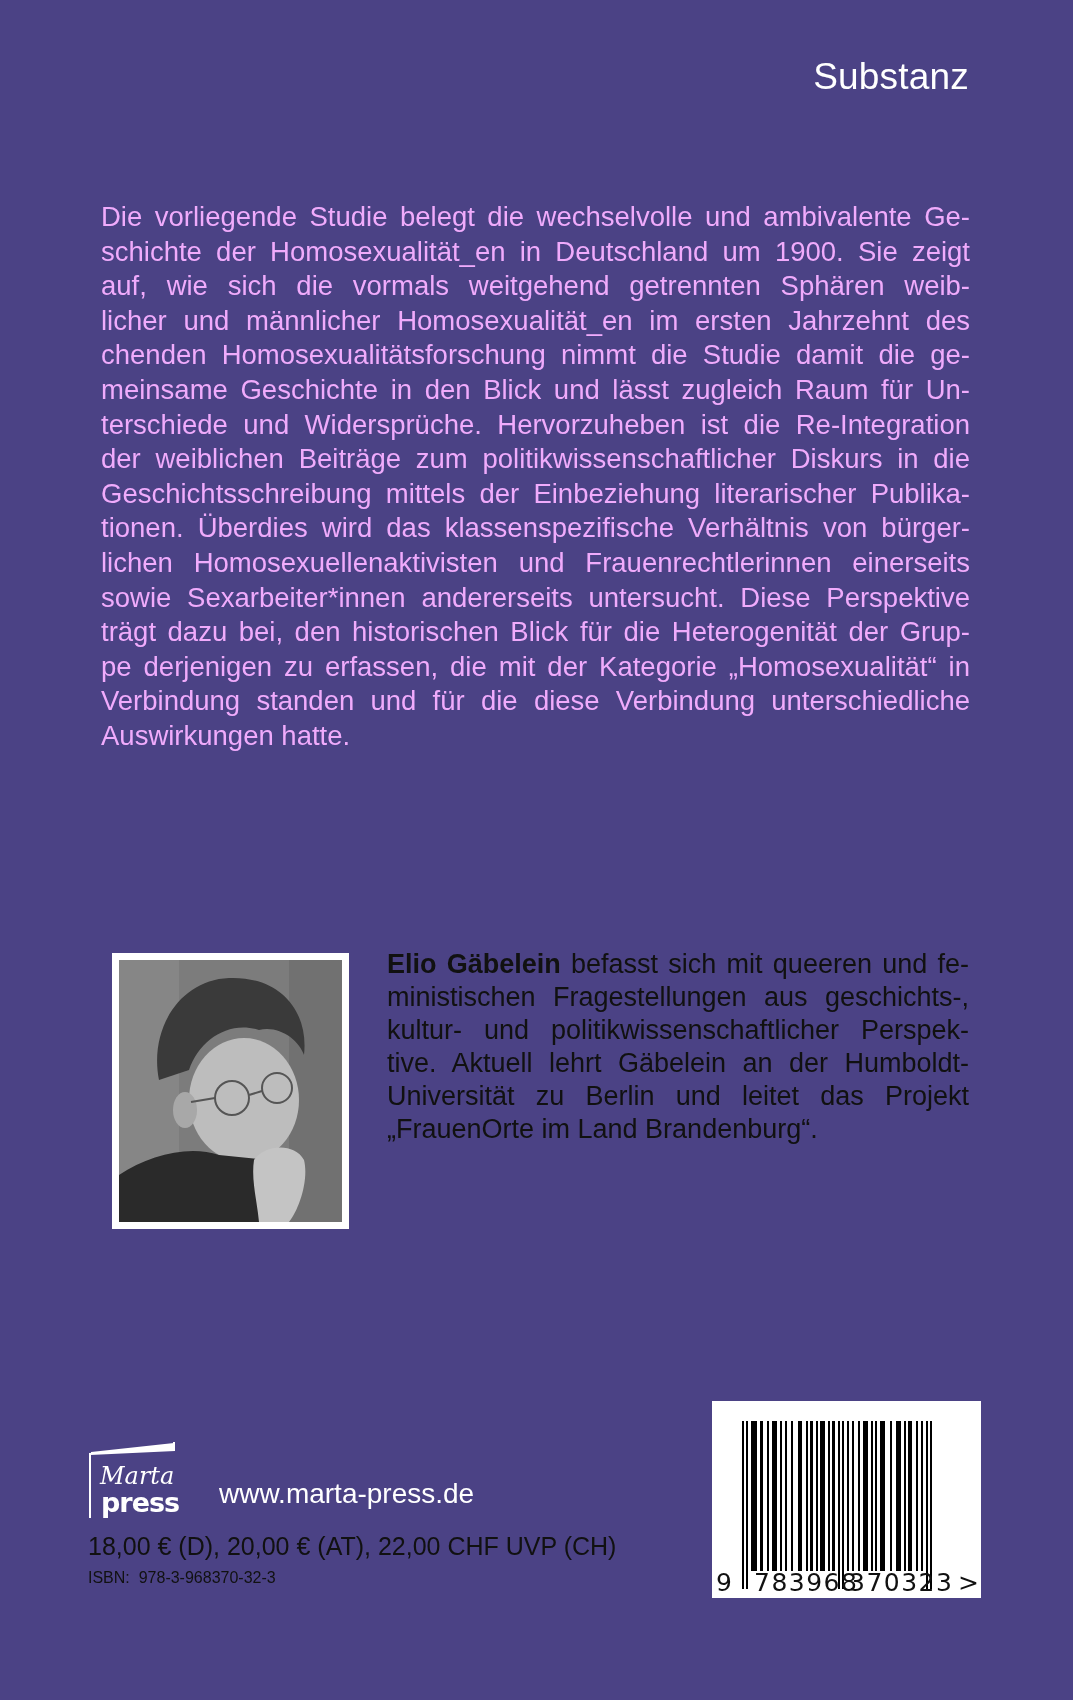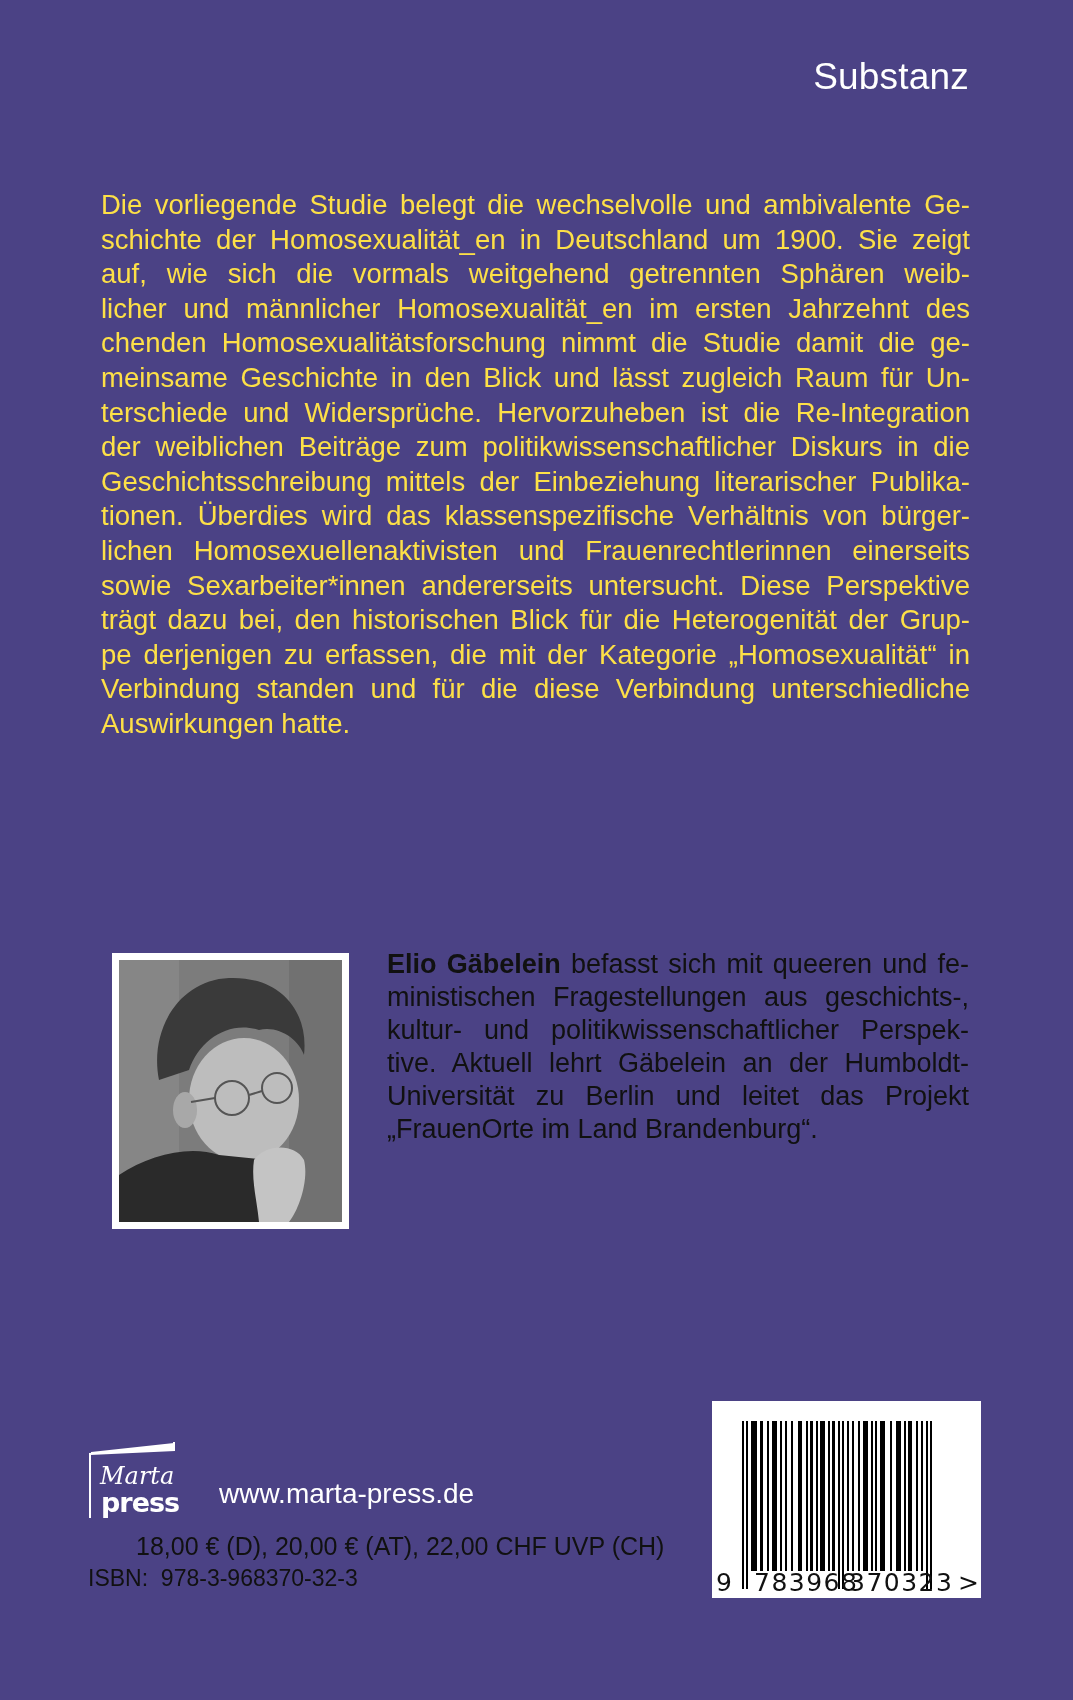--- a/index.html
+++ b/index.html
@@ -15,23 +15,23 @@
       top: 48px;
       color: #ffffff;
       font-family: "Liberation Sans", sans-serif;
       font-size: 37px;
       letter-spacing: 0.2px;
       margin-top: 8px;
     }
     .blurb {
       position: absolute;
       left: 101px;
-      top: 188px;
+      top: 200px;
       width: 869px;
-      color: #fde047;
+      color: #f0abfc;
       font-family: "Liberation Sans", sans-serif;
       font-size: 27.5px;
       line-height: 34.6px;
     }
     .blurb .line {
       display: block;
       white-space: nowrap;
       text-align: justify;
       text-align-last: justify;
     }
@@ -91,29 +91,28 @@
       margin-left: 24px;
     }
     .price {
       position: absolute;
       left: 88px;
       top: 1530px;
       color: #111111;
       font-family: "Liberation Sans", sans-serif;
       font-size: 25px;
       line-height: 32px;
-      margin-left: 48px;
     }
     .isbn {
       position: absolute;
       left: 88px;
       top: 1562px;
       color: #111111;
       font-family: "Liberation Sans", sans-serif;
-      font-size: 23px;
+      font-size: 16px;
       line-height: 32px;
       white-space: pre;
     }
     .barcode-box {
       position: absolute;
       left: 712px;
       top: 1401px;
       width: 269px;
       height: 197px;
       background: #ffffff;

